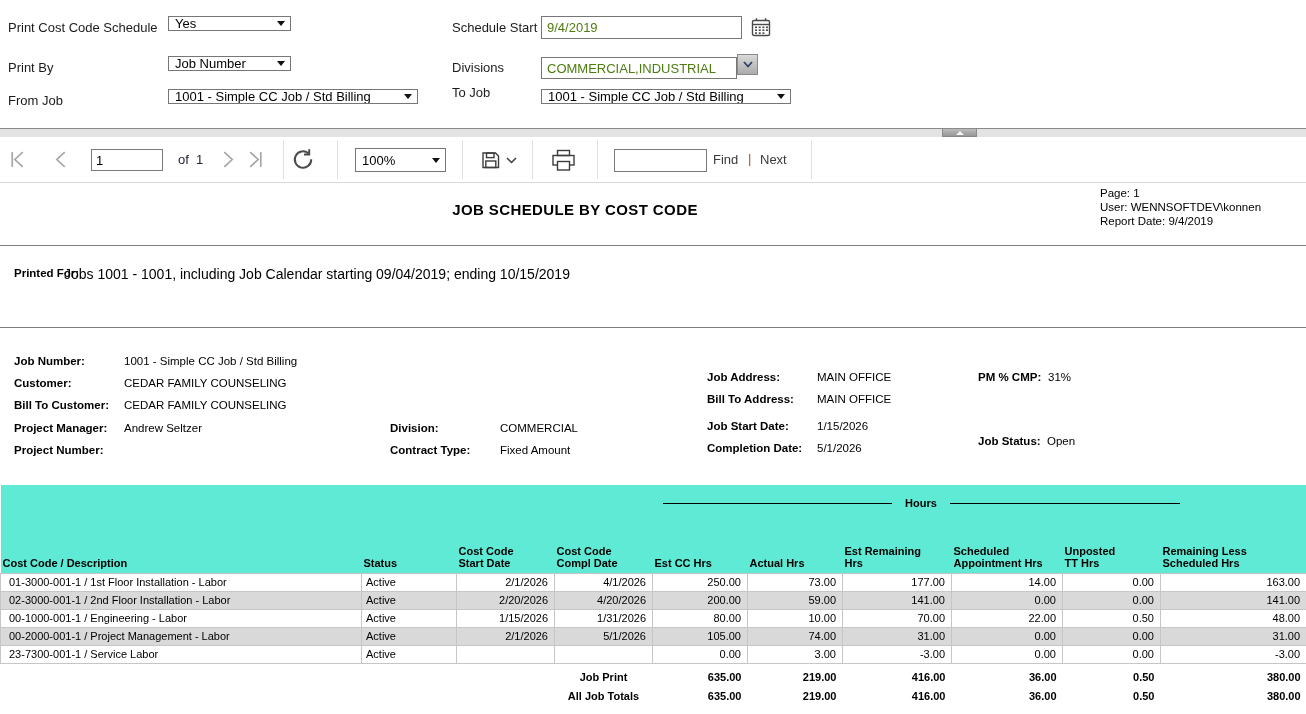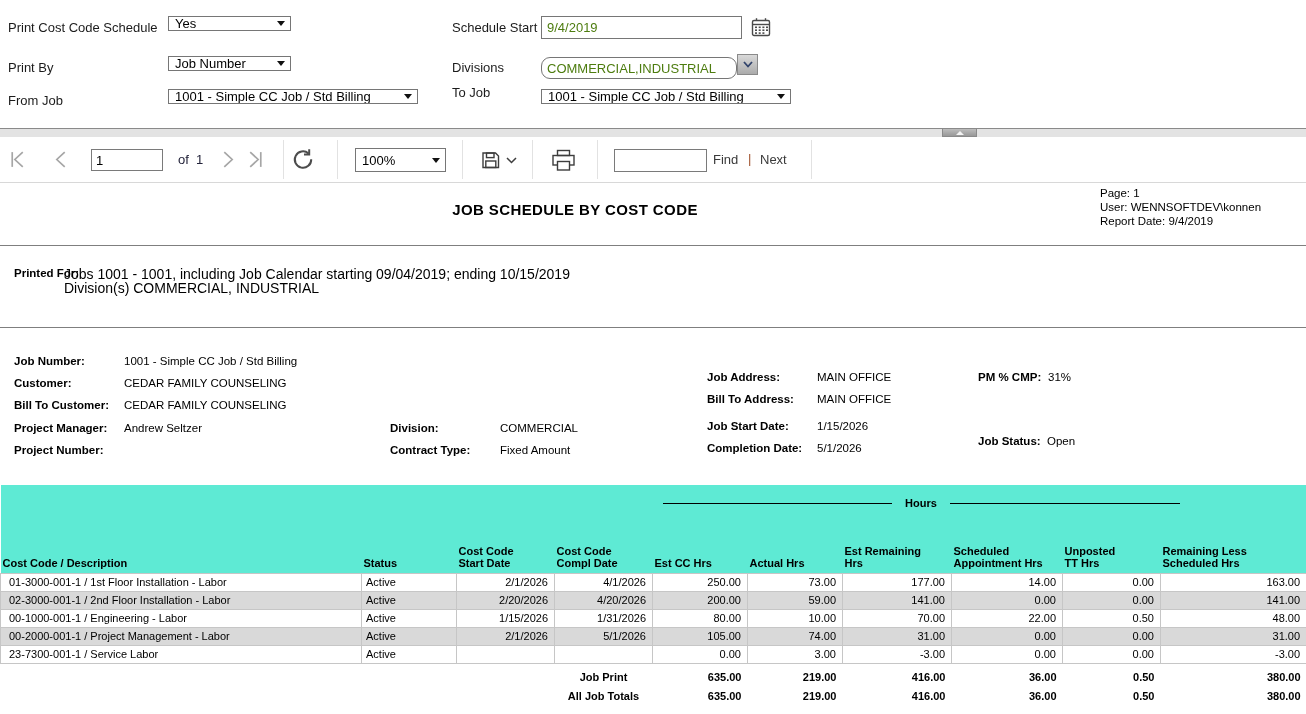--- a/index.html
+++ b/index.html
@@ -125,21 +125,21 @@
             <rect x="11.4" y="12.4" width="2" height="1.6"></rect>
             <rect x="15" y="12.4" width="2" height="1.6"></rect>
           <rect x="4" y="15.3" width="2" height="1.6"></rect>
             <rect x="7.7" y="15.3" width="2" height="1.6"></rect>
             <rect x="11.4" y="15.3" width="2" height="1.6"></rect>
         </g>
       </svg>
     </button>
 
     <div class="p-label" style="left:452px;top:56px;">Divisions</div>
-    <input class="textbox" style="left: 541px; top: 57px; width: 196px; height: 22px; border-radius: 9px;" value="COMMERCIAL,INDUSTRIAL">
+    <input class="textbox" style="left: 541px; top: 57px; width: 196px; height: 22px;" value="COMMERCIAL,INDUSTRIAL">
     <button class="combo-btn" style="left:737px;top:54px;">
       <svg width="10" height="7" viewBox="0 0 10 7">
         <path d="M1 1 L5 5.5 L9 1" fill="none" stroke="#31436b" stroke-width="1.8"></path>
       </svg>
     </button>
 
     <div class="p-label" style="left:452px;top:81px;">To Job</div>
     <div class="selectbox" style="left:541px;top:89px;width:250px;">
       <span>1001 -  Simple CC Job / Std Billing</span>
       <span class="caret"></span>
@@ -227,21 +227,20 @@
       <div>Page: 1</div>
       <div>User: WENNSOFTDEV\konnen</div>
       <div>Report Date: 9/4/2019</div>
     </div>
 
     <div class="r-hr" style="top:62px;"></div>
 
     <div class="pf-label">Printed For:</div>
     <div class="pf-lines">
       <div>Jobs 1001 - 1001, including Job Calendar starting 09/04/2019; ending 10/15/2019</div>
-      <div>Division(s) COMMERCIAL, INDUSTRIAL</div>
     </div>
 
     <div class="r-hr" style="top:144px;"></div>
 
     <div class="ji-label" style="left:14px;top:172px;">Job Number:</div>
     <div class="ji-value" style="left:124px;top:172px;">1001 - Simple CC Job / Std Billing</div>
     <div class="ji-label" style="left:14px;top:194px;">Customer:</div>
     <div class="ji-value" style="left:124px;top:194px;">CEDAR FAMILY COUNSELING</div>
     <div class="ji-label" style="left:14px;top:216px;">Bill To Customer:</div>
     <div class="ji-value" style="left:124px;top:216px;">CEDAR FAMILY COUNSELING</div>

